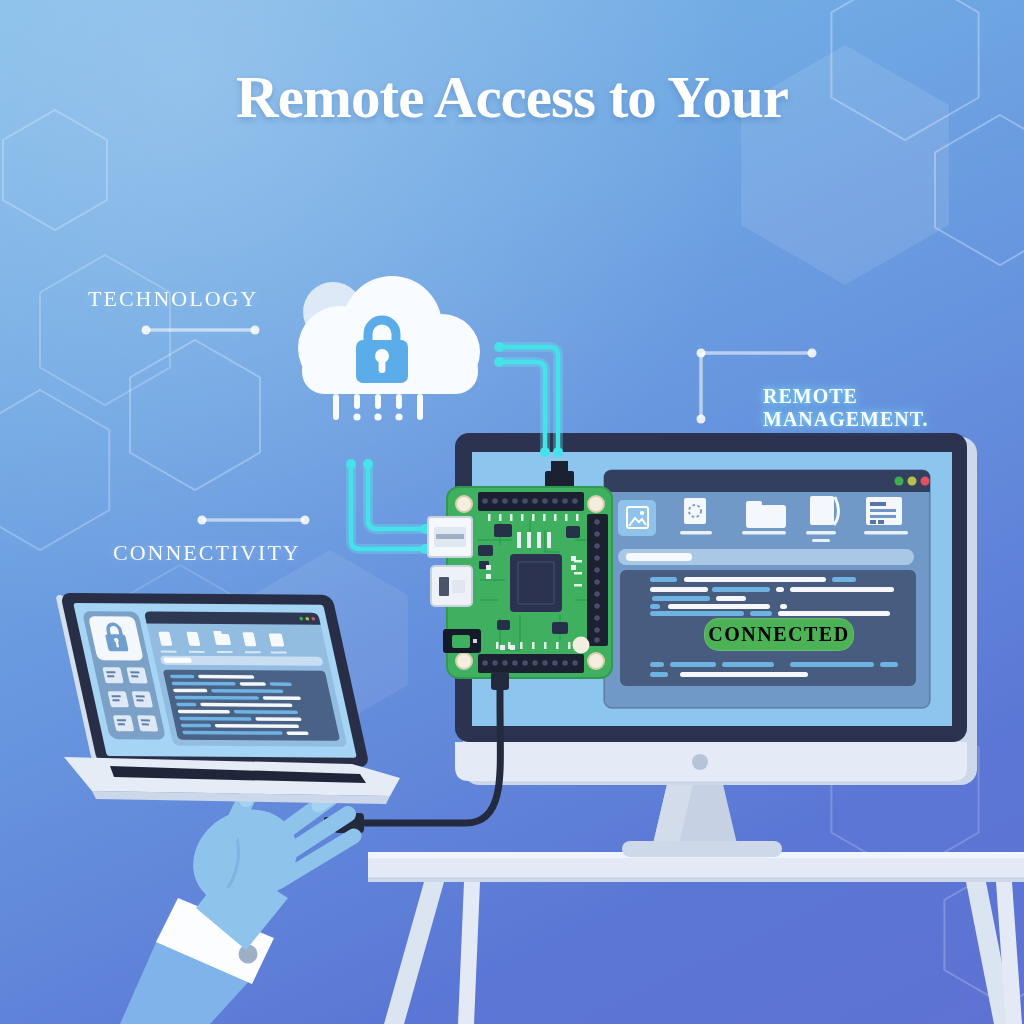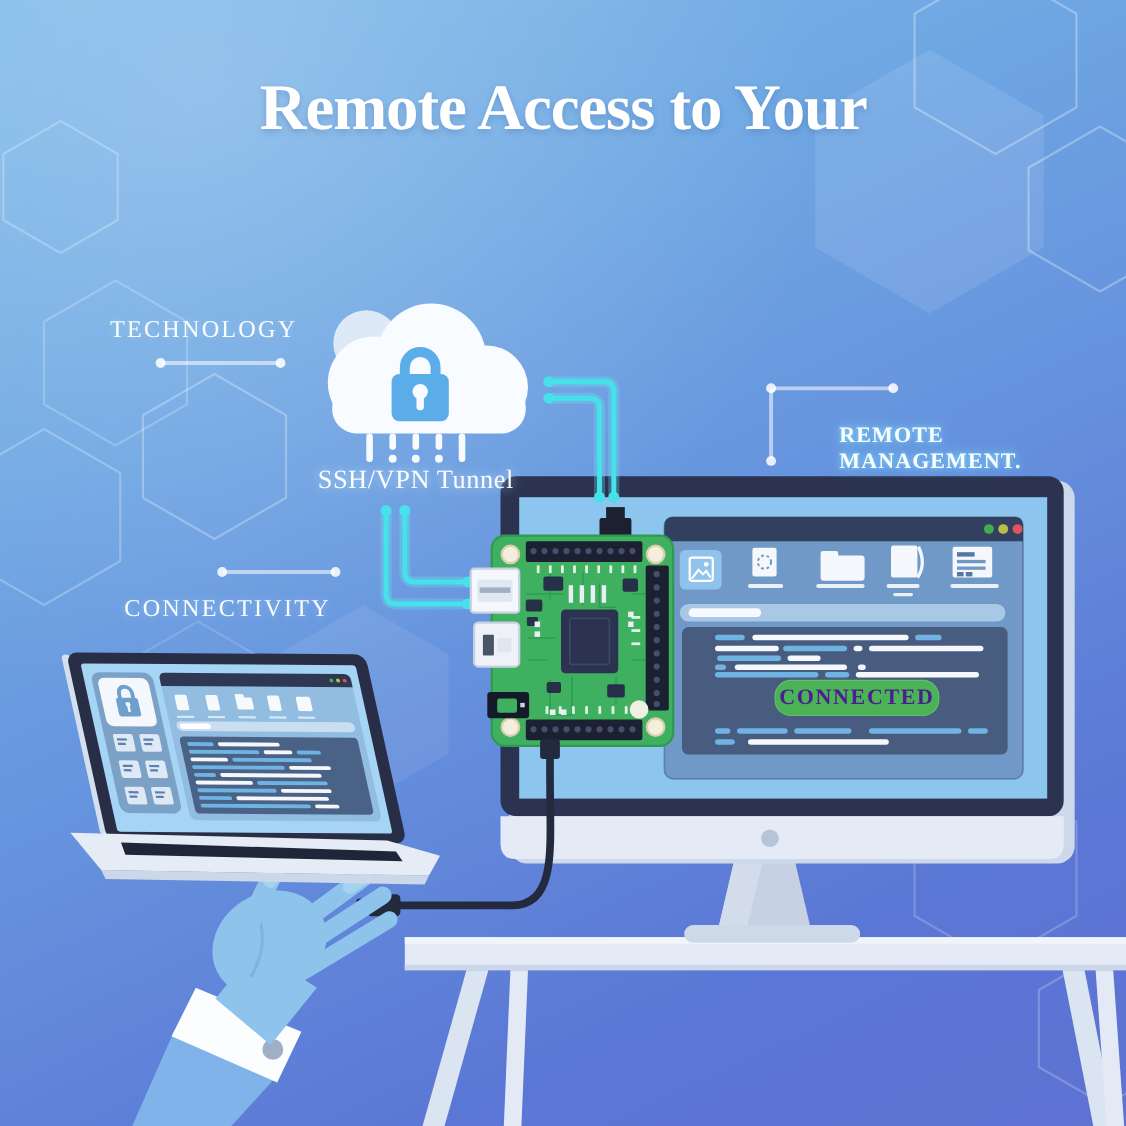--- a/index.html
+++ b/index.html
@@ -12,30 +12,30 @@
   }
   svg{position:absolute;left:0;top:0;}
   .overlay{position:absolute;color:#fff;}
   .title{
     left:0;right:0;top:64px;text-align:center;font-weight:700;
     font-size:59px;line-height:67px;letter-spacing:-1px;
     text-shadow:0 3px 6px rgba(25,60,130,0.22);
   }
   .lbl{font-size:22px;font-weight:500;letter-spacing:2px;color:rgba(255,255,255,0.97);
        text-shadow:0 0 8px rgba(170,220,255,0.55);}
-  .lbl-tech{left:100px;top:286px;}
+  .lbl-tech{left:88px;top:286px;}
   .lbl-conn{left:113px;top:540px;}
   .lbl-remote{left:763px;top:385px;font-size:20px;font-weight:600;letter-spacing:1px;
        text-shadow:0 0 12px rgba(130,228,255,0.95),0 0 4px rgba(130,228,255,0.6);}
   .lbl-tunnel{left:260px;top:424px;width:236px;text-align:center;font-size:24px;
        letter-spacing:0.5px;text-shadow:0 0 10px rgba(200,235,255,0.8);}
   .badge{
     left:704px;top:618px;width:150px;height:33px;background:#4cb256;
     border-radius:15px;display:flex;align-items:center;justify-content:center;
-    font-size:20px;font-weight:700;letter-spacing:1.5px;color:#4c1d95;
+    font-size:20px;font-weight:700;letter-spacing:1.5px;color:#000000;
     box-shadow:0 0 0 1px rgba(255,255,255,0.15) inset;
   }
 </style>
 </head>
 <body>
 
 <div class="canvas">
 
 <svg width="1024" height="1024" viewBox="0 0 1024 1024">
 
@@ -456,17 +456,16 @@
 
 </svg>
 
 <div class="overlay title">
   <div>Remote Access to Your</div>
 </div>
 
 <div class="overlay lbl lbl-tech">TECHNOLOGY</div>
 <div class="overlay lbl lbl-conn">CONNECTIVITY</div>
 <div class="overlay lbl lbl-remote">REMOTE MANAGEMENT.</div>
-<div class="overlay lbl lbl-tunnel">SSH/VPN Tunnel</div>
 
 <div class="overlay badge">CONNECTED</div>
 
 </div>
 
 </body></html>

